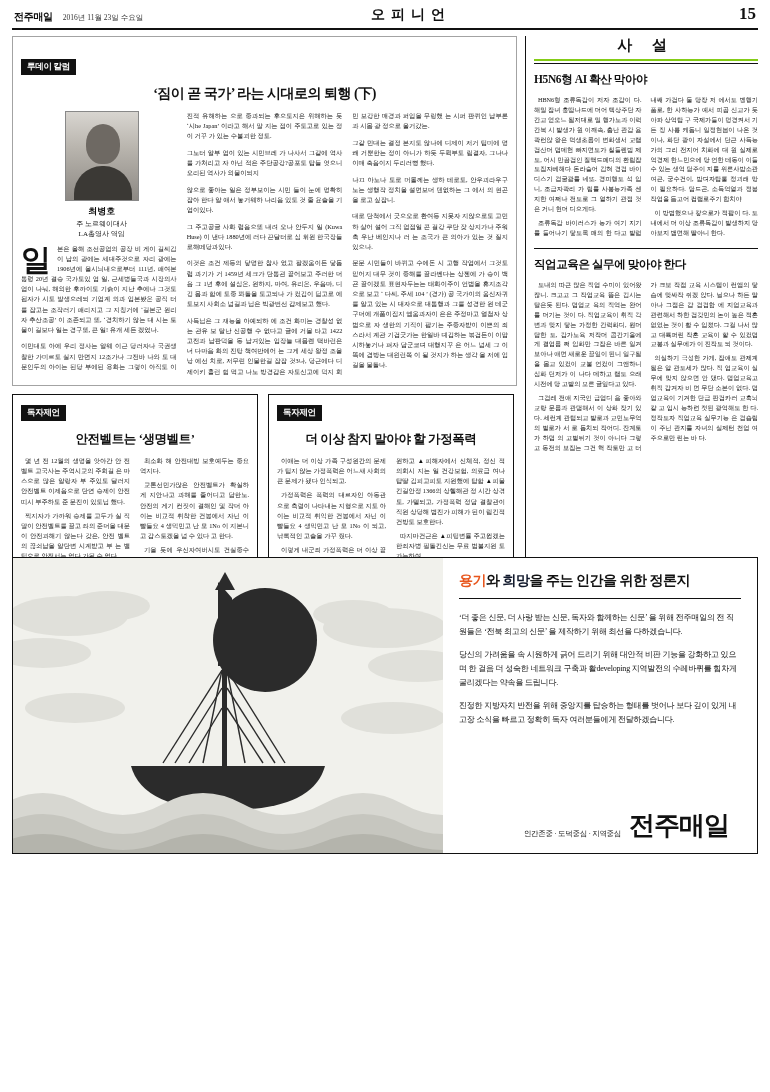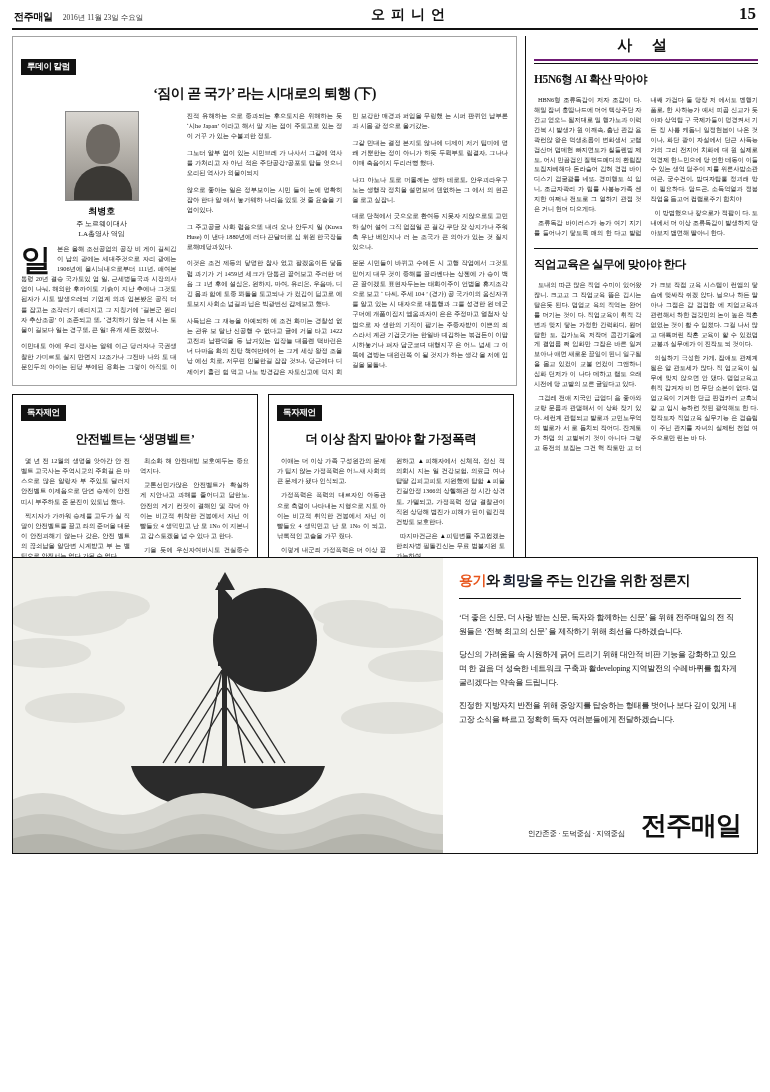--- a/index.html
+++ b/index.html
@@ -69,41 +69,41 @@
 
   .art-row { display:flex; gap:10px; margin-top:8px; }
   .art-half { width:246px; border:1px solid #111; padding:6px 8px 8px 8px; }
   .headline-sub { text-align:center; font-size:12.5px; font-weight:bold; margin:10px 0 8px 0; letter-spacing:-0.4px;}
   .note { font-size:6.3px; text-align:center; margin-top:6px; }
   .note-right { font-size:6px; text-align:right; margin-top:5px; }
 
   
   .edit-head {
     text-align:center; font-size:15px; font-weight:bold; letter-spacing:8px;
-    border-bottom:2px solid #701a75; padding-bottom:4px; margin-bottom:2px;
+    border-bottom:2px solid #84cc16; padding-bottom:4px; margin-bottom:2px;
   }
   .edit-rule-top { border-top:1px solid #111; margin-bottom:6px; height:0;}
   .edit-title { text-align:left; font-size:11.5px; font-weight:bold; margin:8px 0 8px 0; letter-spacing:-0.4px;}
   .edit-body { column-count:2; column-gap:9px; font-size:6.2px; line-height:1.6; text-align:justify; }
   .edit-body p { margin:0 0 4px 0; text-indent:4px; }
   .edit-sep { border-top:1px solid #111; margin:8px 0 0 0; }
 
   
   .ad {
     position:absolute; left:12px; right:12px; bottom:10px; height:297px;
     border:1px solid #111; display:flex; background:#fff;
   }
   .ad-left { width:430px; position:relative; background:#f2f2ee; overflow:hidden; }
   .ad-right { flex:1; padding:14px 16px 10px 16px; position:relative; }
   .ad-slogan { font-size:14px; font-weight:bold; letter-spacing:-0.5px; }
   .ad-slogan .o { color:#e8561d; }
   .ad-slogan .y { color:#0f172a; }
   .ad-rule { border-bottom:1.5px solid #111; margin:8px 0 12px 0; }
   .ad-p { font-size:8px; line-height:1.75; margin:0 0 9px 0; letter-spacing:-0.2px;}
-  .ad-foot { position:absolute; right:16px; bottom:10px; display:flex; align-items:flex-end; gap:16px;}
+  .ad-foot { position:absolute; right:28px; bottom:10px; display:flex; align-items:flex-end; gap:8px;}
   .ad-foot-small { font-size:7.5px; padding-bottom:4px; letter-spacing:-0.3px;}
   .ad-logo { font-size:26px; font-weight:bold; letter-spacing:-1px; }
 </style>
 </head>
 <body>
 
 <div class="page">
 
   <div class="masthead">
     <div class="mh-left">

